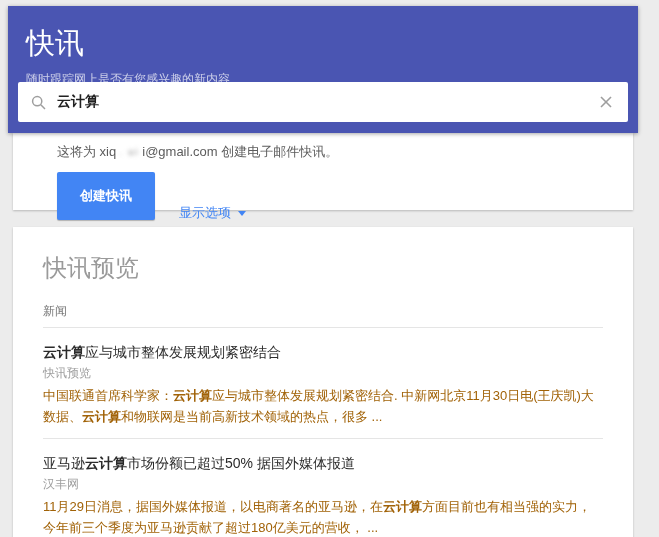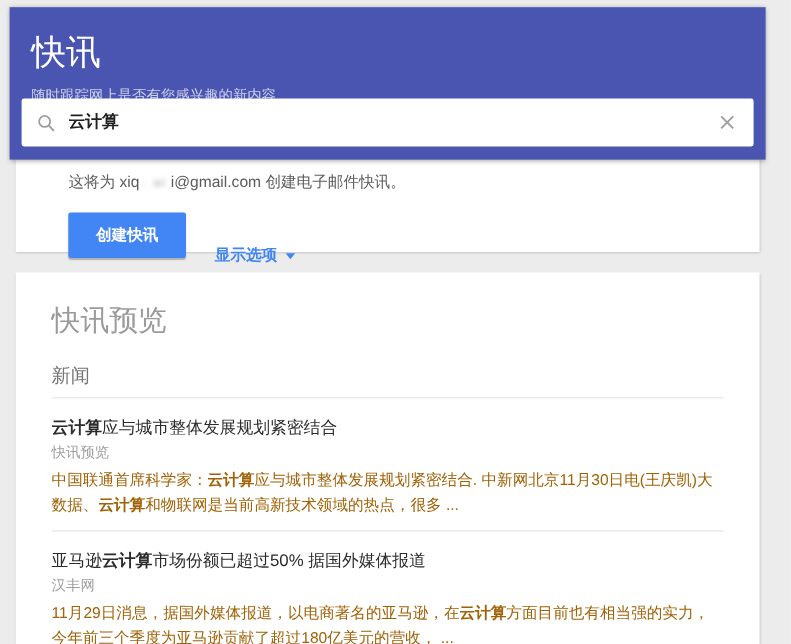--- a/index.html
+++ b/index.html
@@ -42,41 +42,41 @@
     box-shadow: 0 1px 2px rgba(0,0,0,.22);
   }
   .create-card { top:133px; height:77px; padding:10px 30px 0 44px; z-index:1; }
   .email-line { font-size:13px; color:#5c5c5c; line-height:18px; white-space:nowrap; }
   .email-line .redacted {
     display:inline-block; filter:blur(2px); font-size:9px; color:#777;
     letter-spacing:2px; transform:translateY(-1px); padding:0 3px;
   }
   .actions { margin-top:7px; display:flex; align-items:center; }
   .create-btn {
-    height:38px; padding:0 23px; border:none; border-radius:2px;
+    height:48px; padding:0 23px; border:none; border-radius:2px;
     background: var(--accent_blue, #4285f4); color:#fff;
     font-family:inherit; font-size:13px; font-weight:700;
     box-shadow: 0 1px 1px rgba(0,0,0,.25); cursor:pointer;
   }
   .options-link {
     margin-left:24px; display:flex; align-items:center; cursor:pointer;
-    font-size:13px; font-weight:700; color: var(--accent_blue, #4285f4);
+    font-size:13px; font-weight:400; color: var(--accent_blue, #4285f4);
     text-decoration:none;
     margin-top:35px;
   }
   .caret {
     width:0; height:0; margin-left:7px;
     border-left:4px solid transparent; border-right:4px solid transparent;
     border-top:5px solid var(--accent_blue, #4285f4);
   }
 
   
   .preview-card { top:227px; height:330px; padding:28px 30px 0 30px; }
   .preview-card h2 { font-size:24px; font-weight:400; color:#9a9a9a; line-height:26px; }
-  .section-label { margin-top:22px; padding-bottom:7px; font-size:16px; color:#757575; }
+  .section-label { margin-top:22px; padding-bottom:7px; font-size:12px; color:#757575; }
   .divider { border-top:1px solid var(--divider, #e5e5e5); }
   .news-item { padding:15px 0 11px 0; }
   .news-title {
     font-size:14px; font-weight:400; color:#2b2b2b; line-height:19px; cursor:pointer;
   }
   .news-title .seg-bold, .news-body .seg-bold { font-weight:700; }
   .news-source { margin-top:3px; font-size:12px; color:#9e9e9e; line-height:17px; }
   .news-body { margin-top:3px; font-size:13px; color:#a16207; line-height:21px; }
 </style>
 </head>

